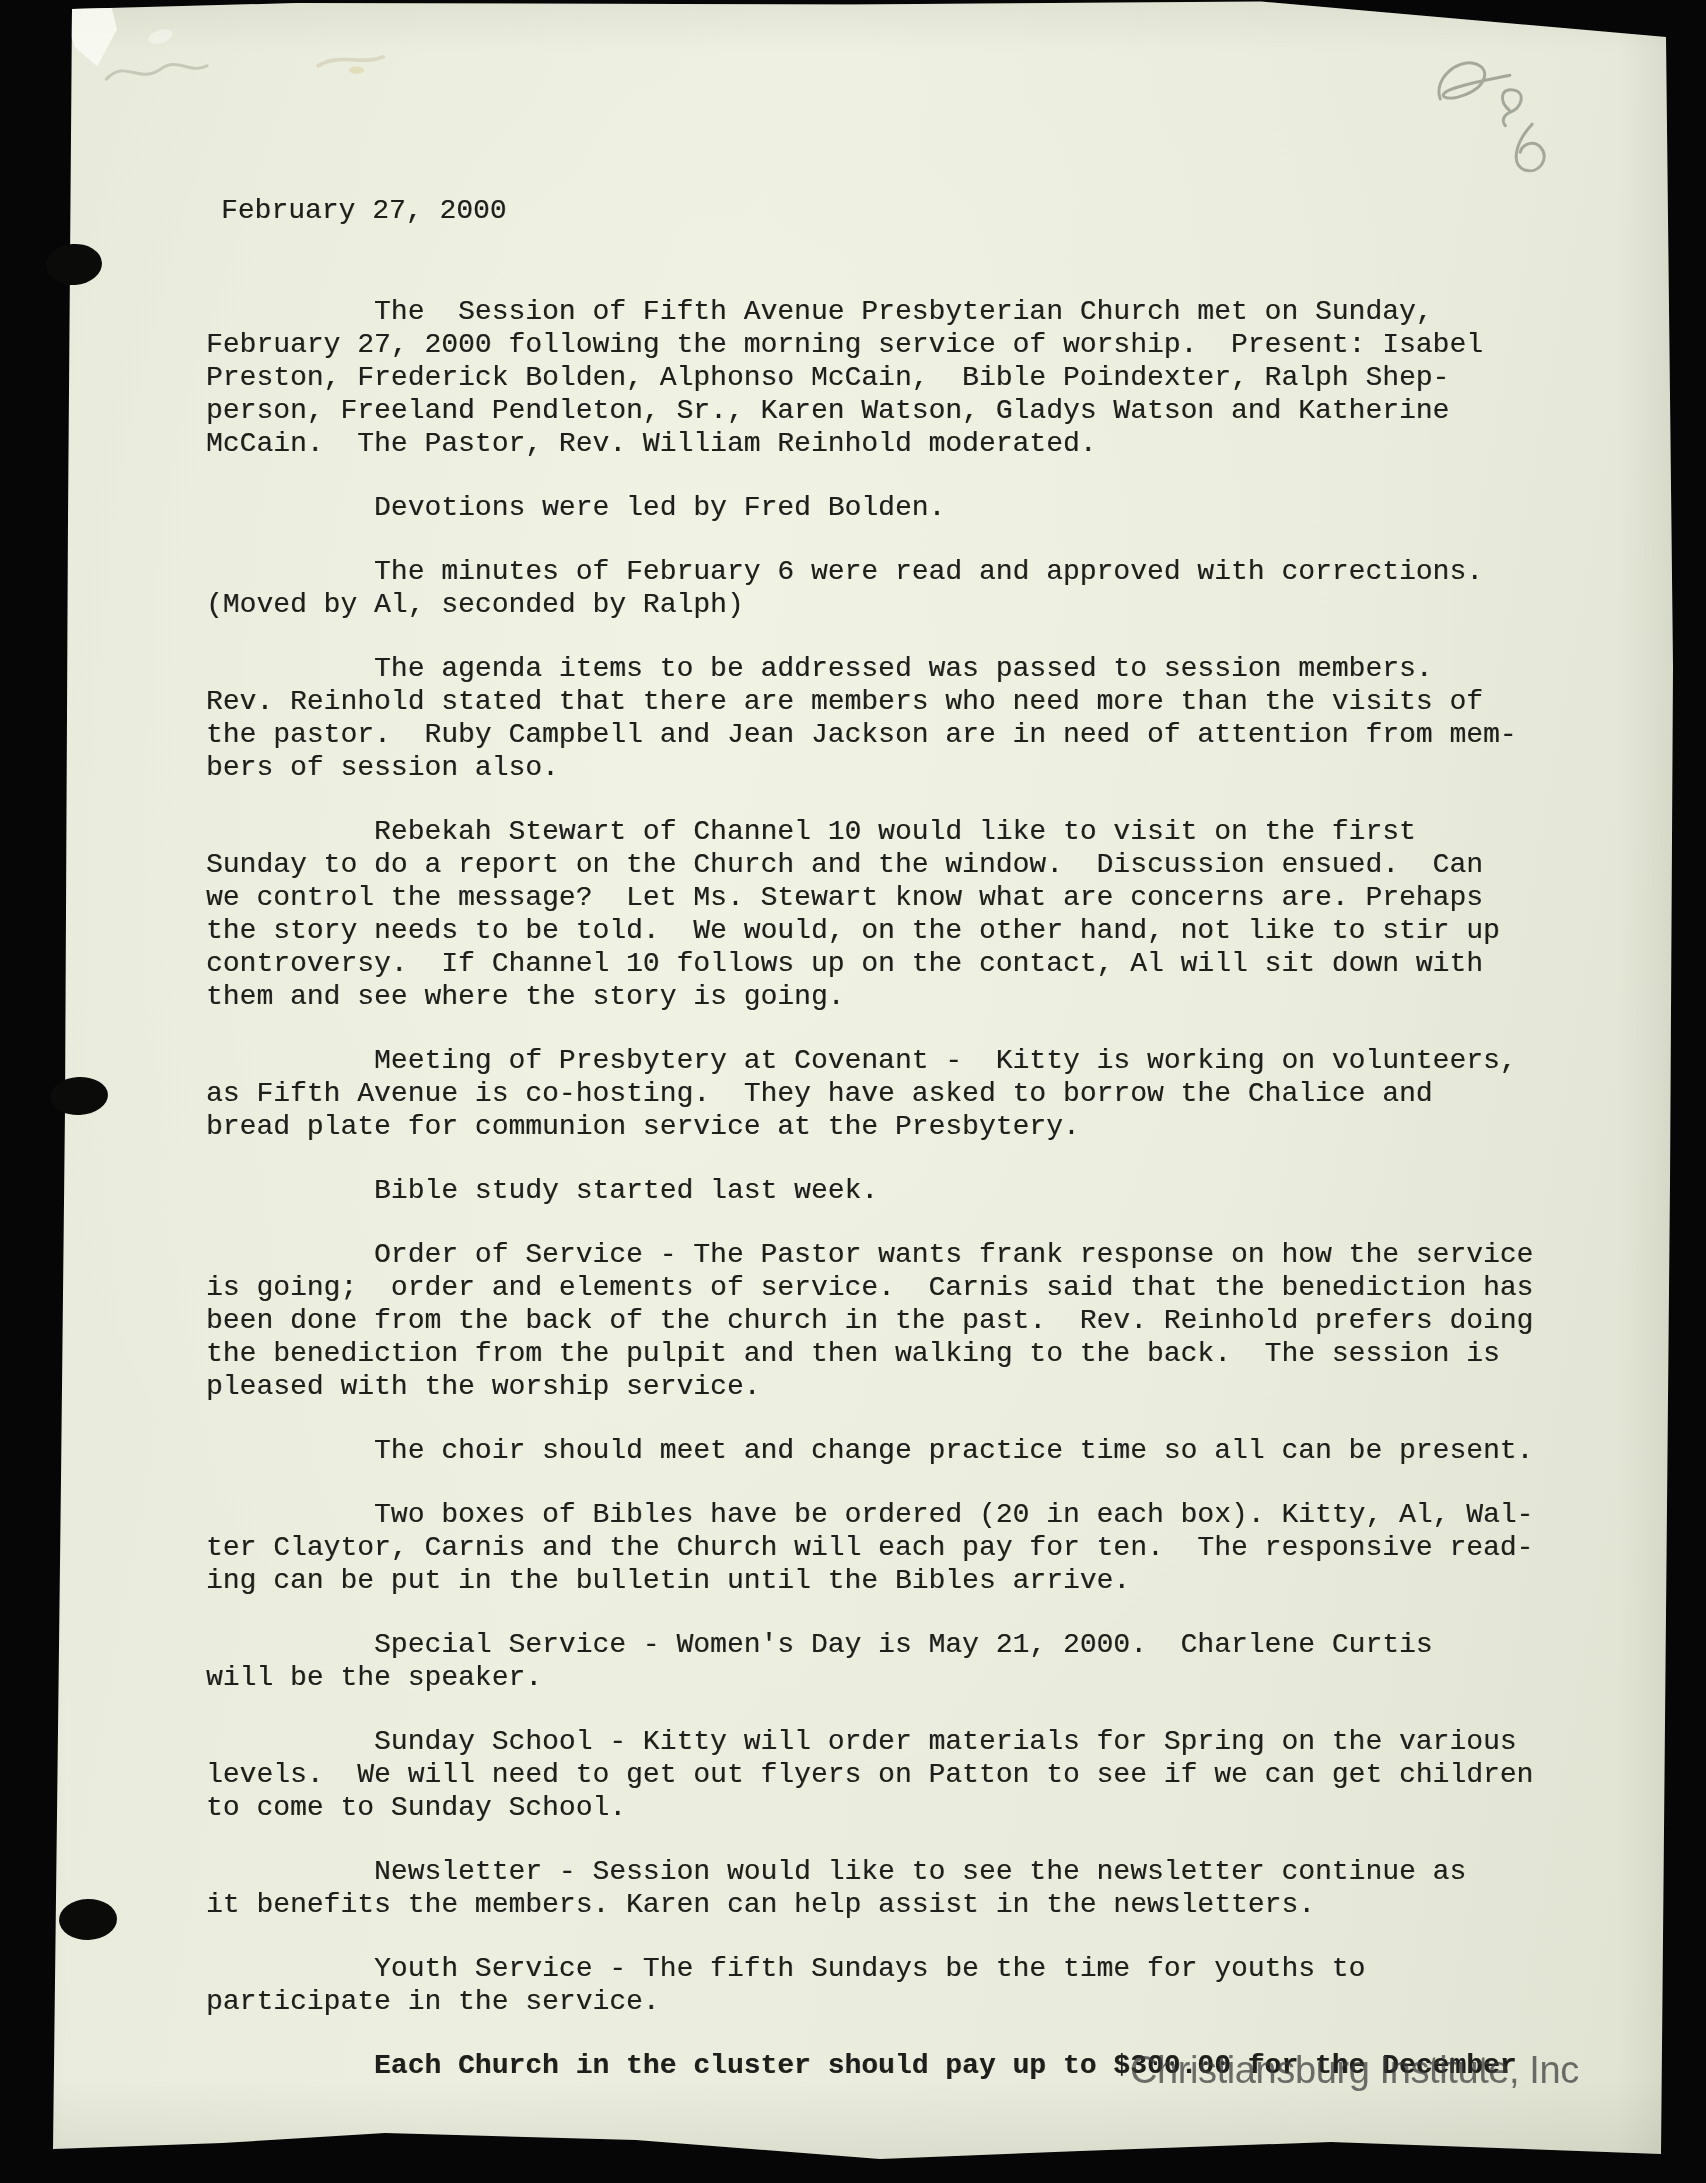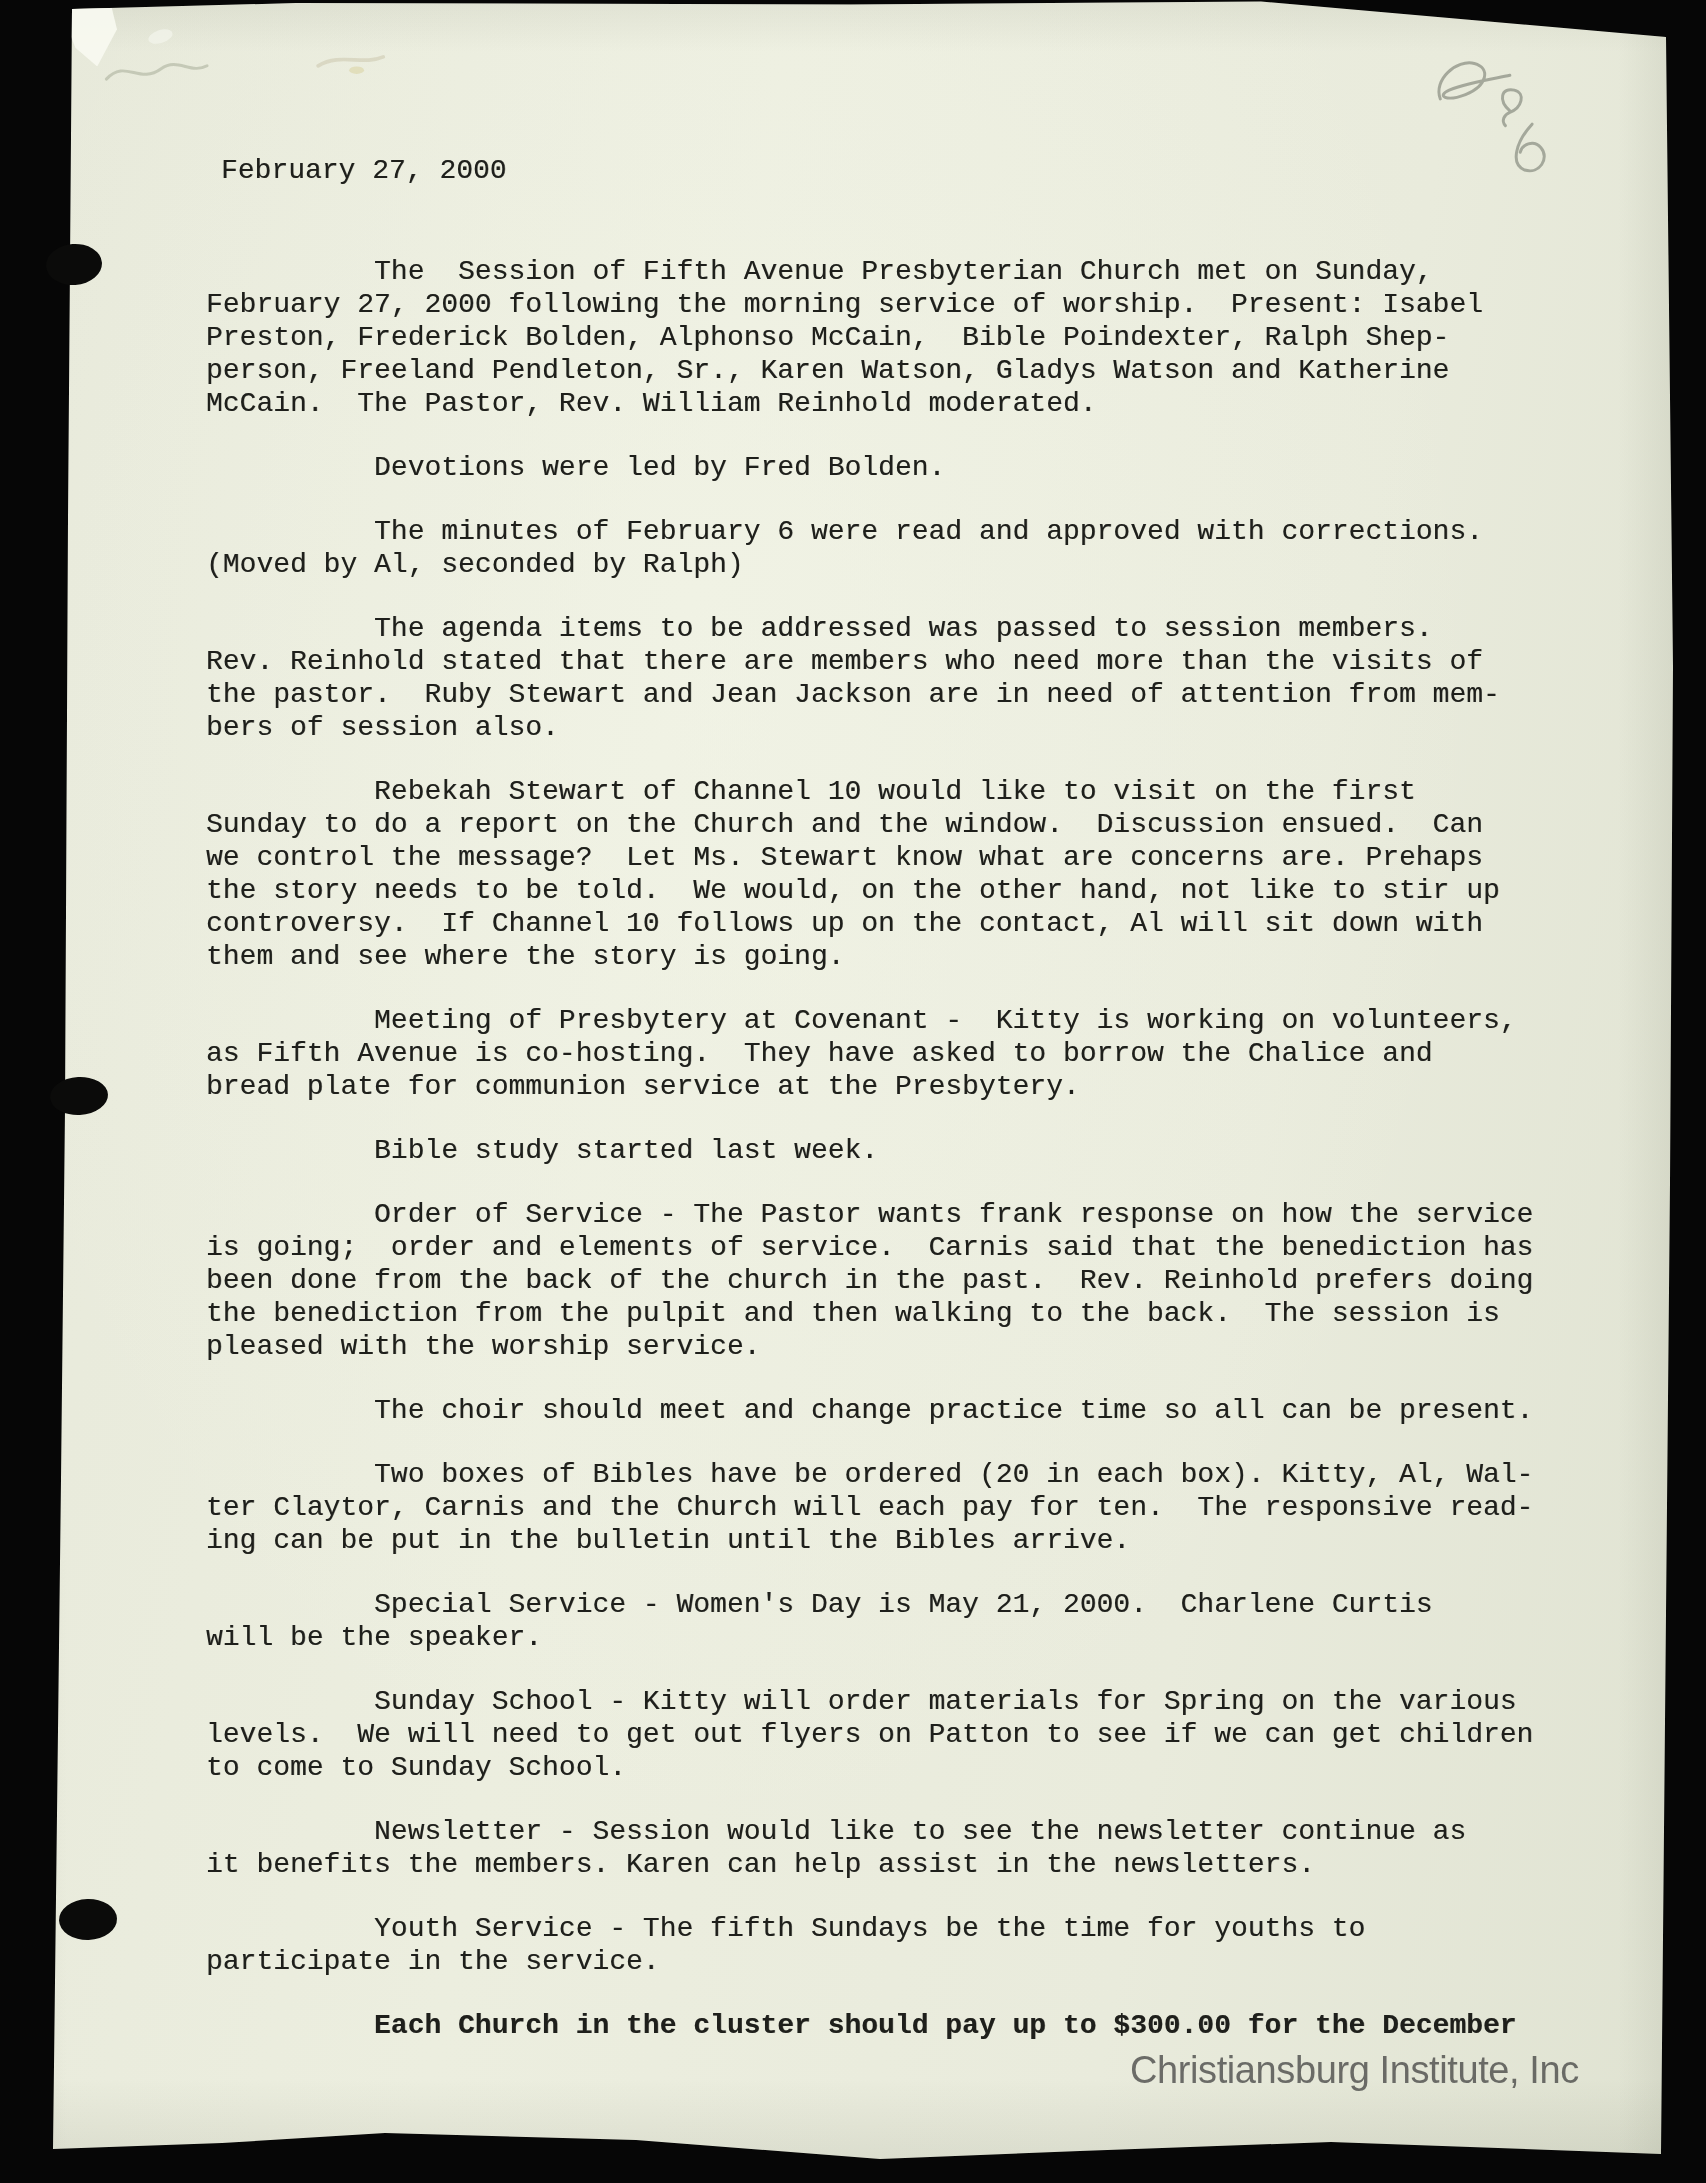--- a/index.html
+++ b/index.html
@@ -53,20 +53,21 @@
   .content{
     position:absolute;left:206px;top:154px;width:1376px;
     color:#1e1f1b;
     font-size:28px;line-height:33px;
     text-shadow:0.4px 0.4px 0.5px rgba(25,25,22,.45);
   }
   .date-line{
     white-space:pre;
     margin-left:15px;
     margin-bottom:68px;
+    margin-top:40px;
   }
   .para{margin-bottom:31px;}
   .para:last-child{margin-bottom:0;font-weight:bold;}
   .line{white-space:pre;}
   .scribble{position:absolute;pointer-events:none;}
   .watermark{
     position:absolute;left:1130px;top:2050px;width:562px;
     font-family:Liberation Sans, sans-serif;
     font-size:38px;line-height:41px;
     color:rgba(58,58,58,.72);
@@ -107,21 +108,21 @@
         <div class="para">
           <div class="line">          Devotions were led by Fred Bolden.</div>
         </div>
         <div class="para">
           <div class="line">          The minutes of February 6 were read and approved with corrections.</div>
           <div class="line">(Moved by Al, seconded by Ralph)</div>
         </div>
         <div class="para">
           <div class="line">          The agenda items to be addressed was passed to session members.</div>
           <div class="line">Rev. Reinhold stated that there are members who need more than the visits of</div>
-          <div class="line">the pastor.  Ruby Stewart and Jean Jackson are in need of attention from mem-</div>
+          <div class="line">the pastor.  Ruby Campbell and Jean Jackson are in need of attention from mem-</div>
           <div class="line">bers of session also.</div>
         </div>
         <div class="para">
           <div class="line">          Rebekah Stewart of Channel 10 would like to visit on the first</div>
           <div class="line">Sunday to do a report on the Church and the window.  Discussion ensued.  Can</div>
           <div class="line">we control the message?  Let Ms. Stewart know what are concerns are. Prehaps</div>
           <div class="line">the story needs to be told.  We would, on the other hand, not like to stir up</div>
           <div class="line">controversy.  If Channel 10 follows up on the contact, Al will sit down with</div>
           <div class="line">them and see where the story is going.</div>
         </div>

